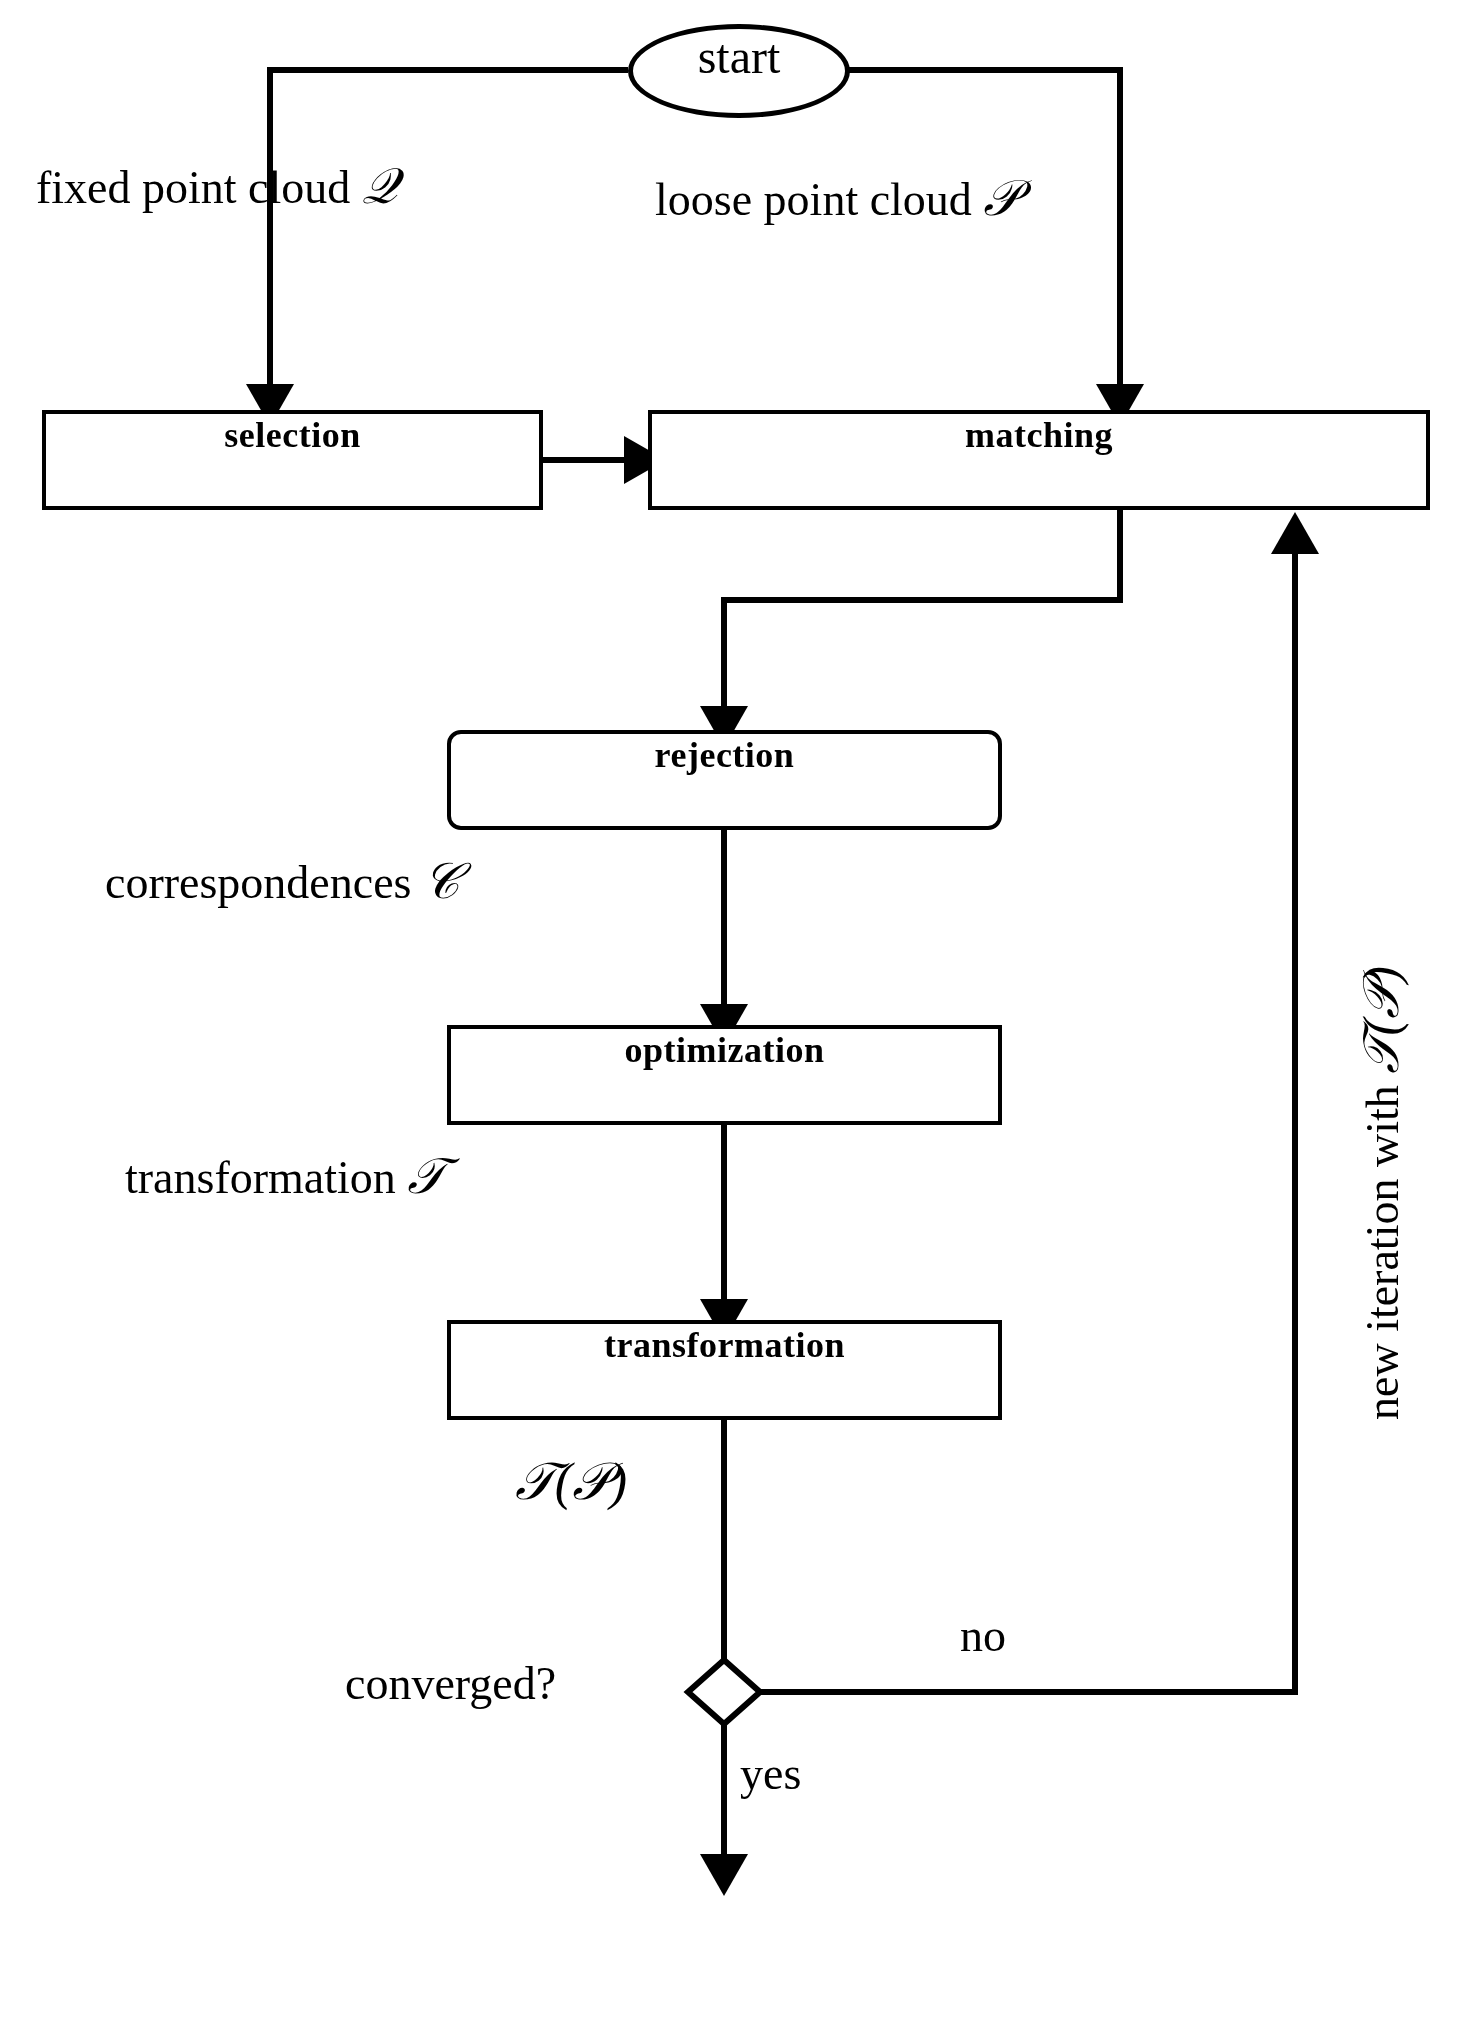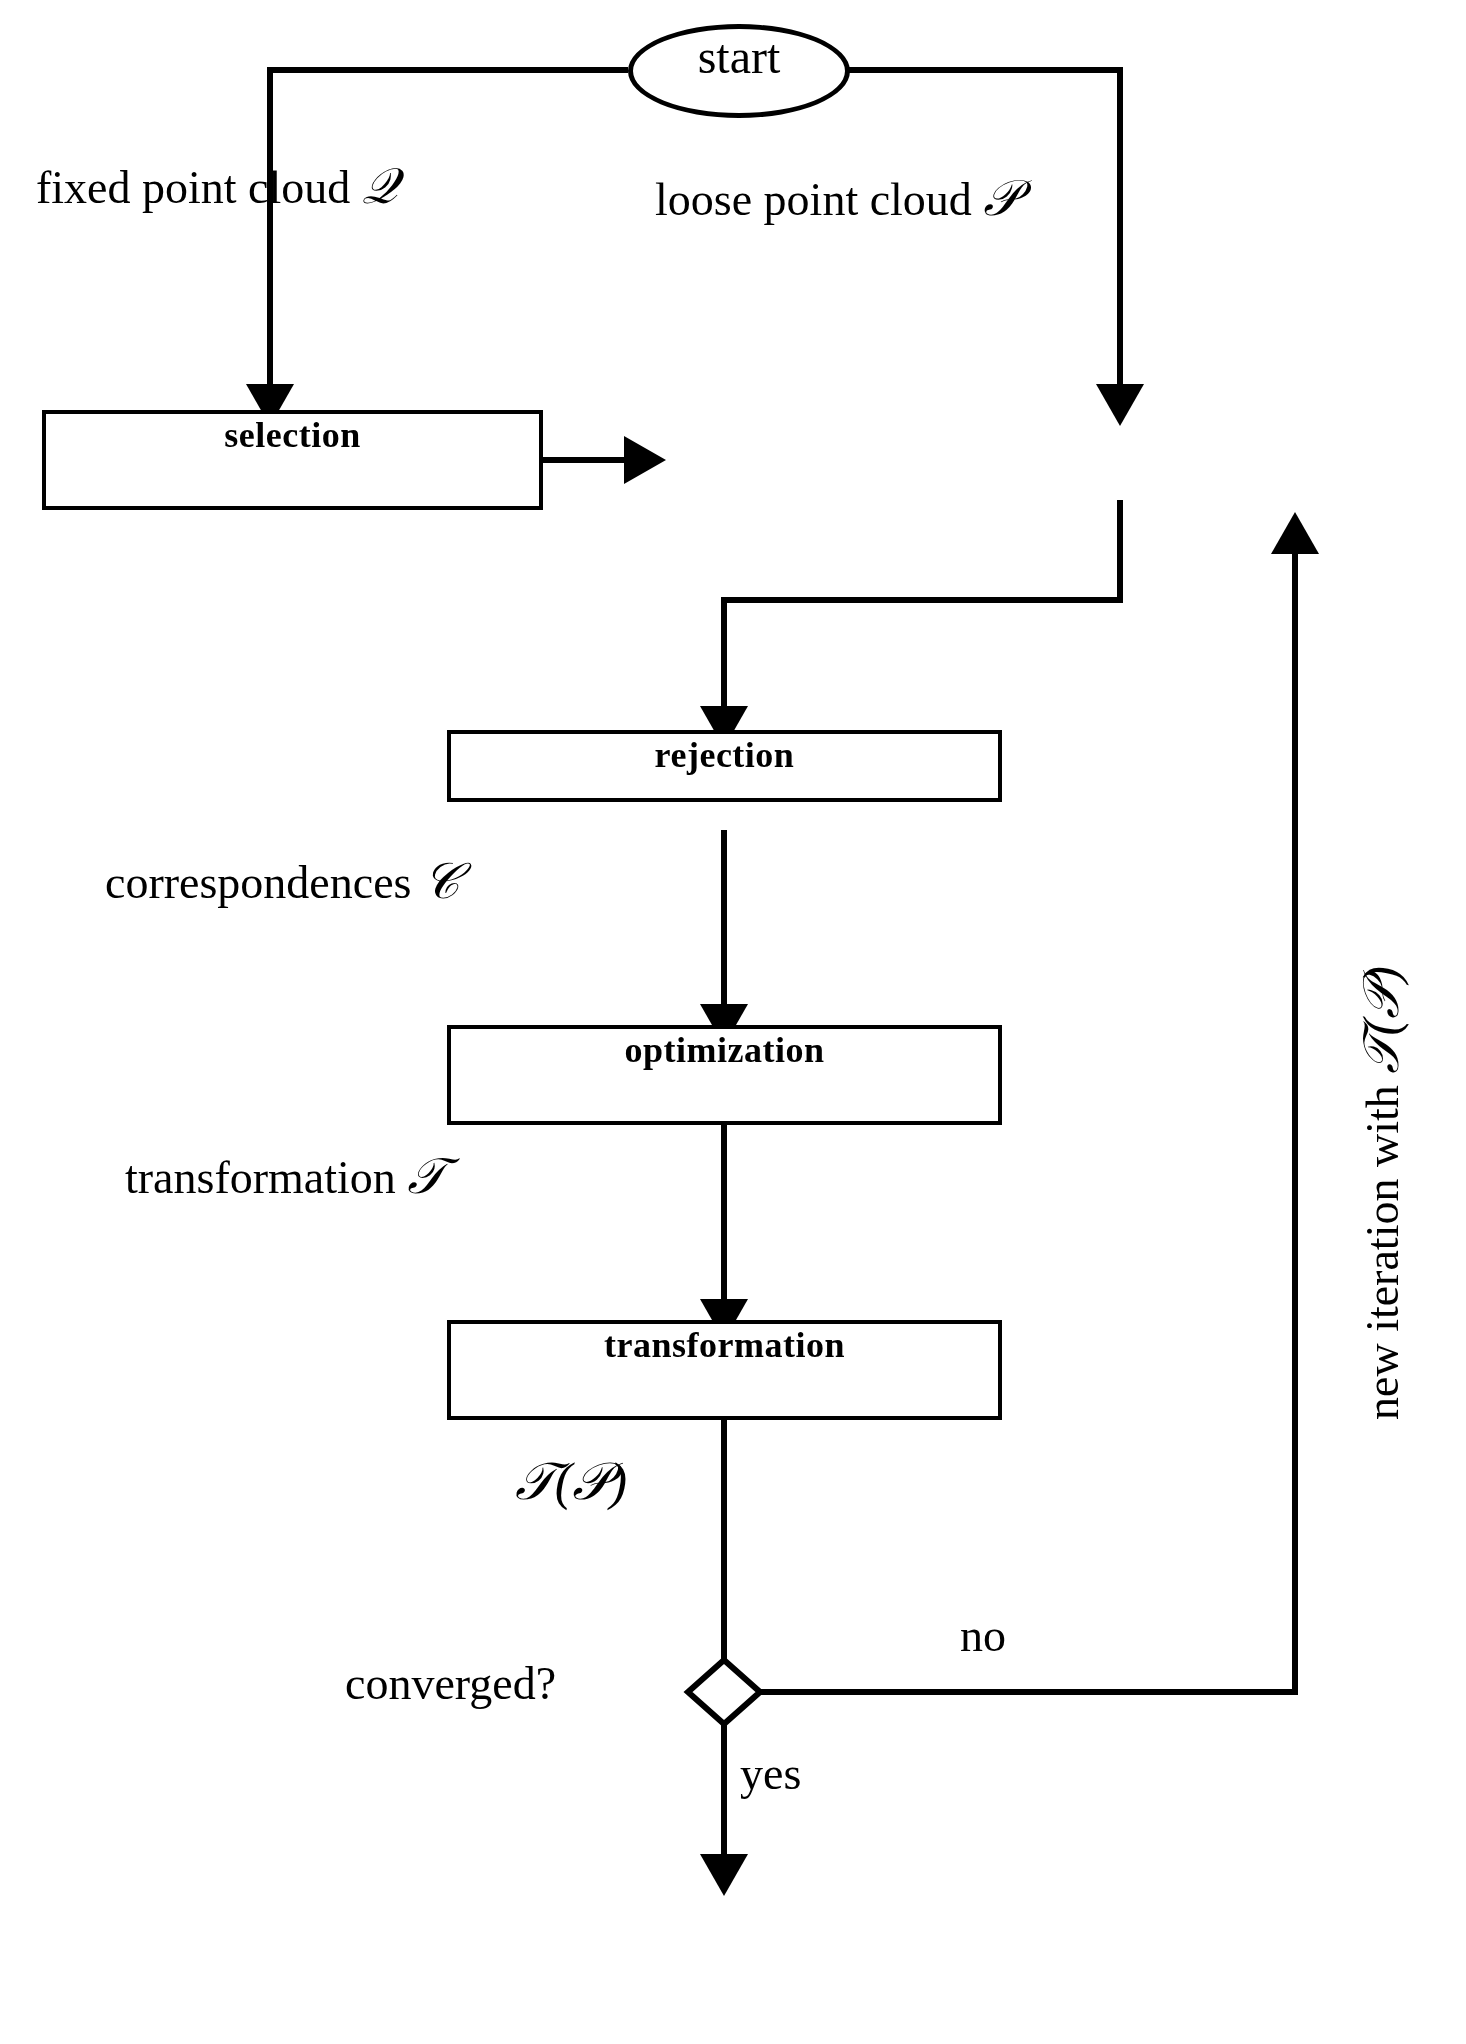--- a/index.html
+++ b/index.html
@@ -99,22 +99,25 @@
 
   <div class="terminal" style="left:628px; top:24px; width:222px; height:94px;">
     <span>start</span>
   </div>
 
 
   <div class="node-box" style="left:42px; top:410px; width:501px; height:100px;">
     <span>selection</span>
   </div>
 
+  <div class="node-box" style="left:648px; top:410px; width:782px; height:100px;">
+    <span>matching</span>
+  </div>
 
-  <div class="node-box" style="left:447px; top:730px; width:555px; height:72px;">
+  <div class="node-box" style="left:447px; top:730px; width:555px; height:100px;border-radius:14px;">
     <span>rejection</span>
   </div>
 
   <div class="node-box" style="left:447px; top:1025px; width:555px; height:100px;">
     <span>optimization</span>
   </div>
 
   <div class="node-box" style="left:447px; top:1320px; width:555px; height:100px;">
     <span>transformation</span>
   </div>

